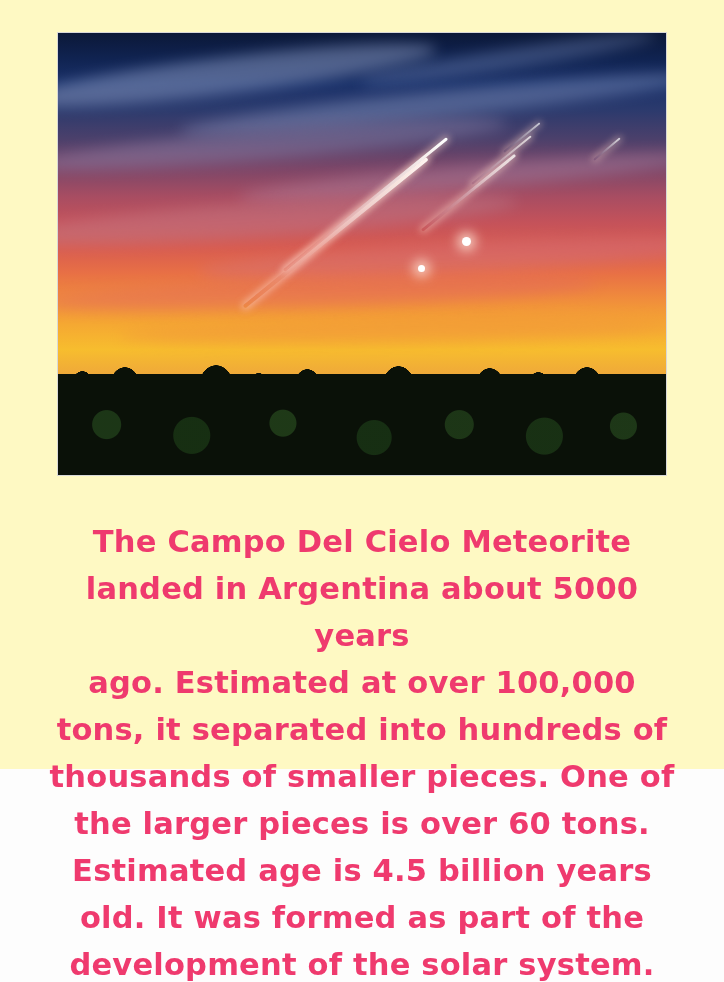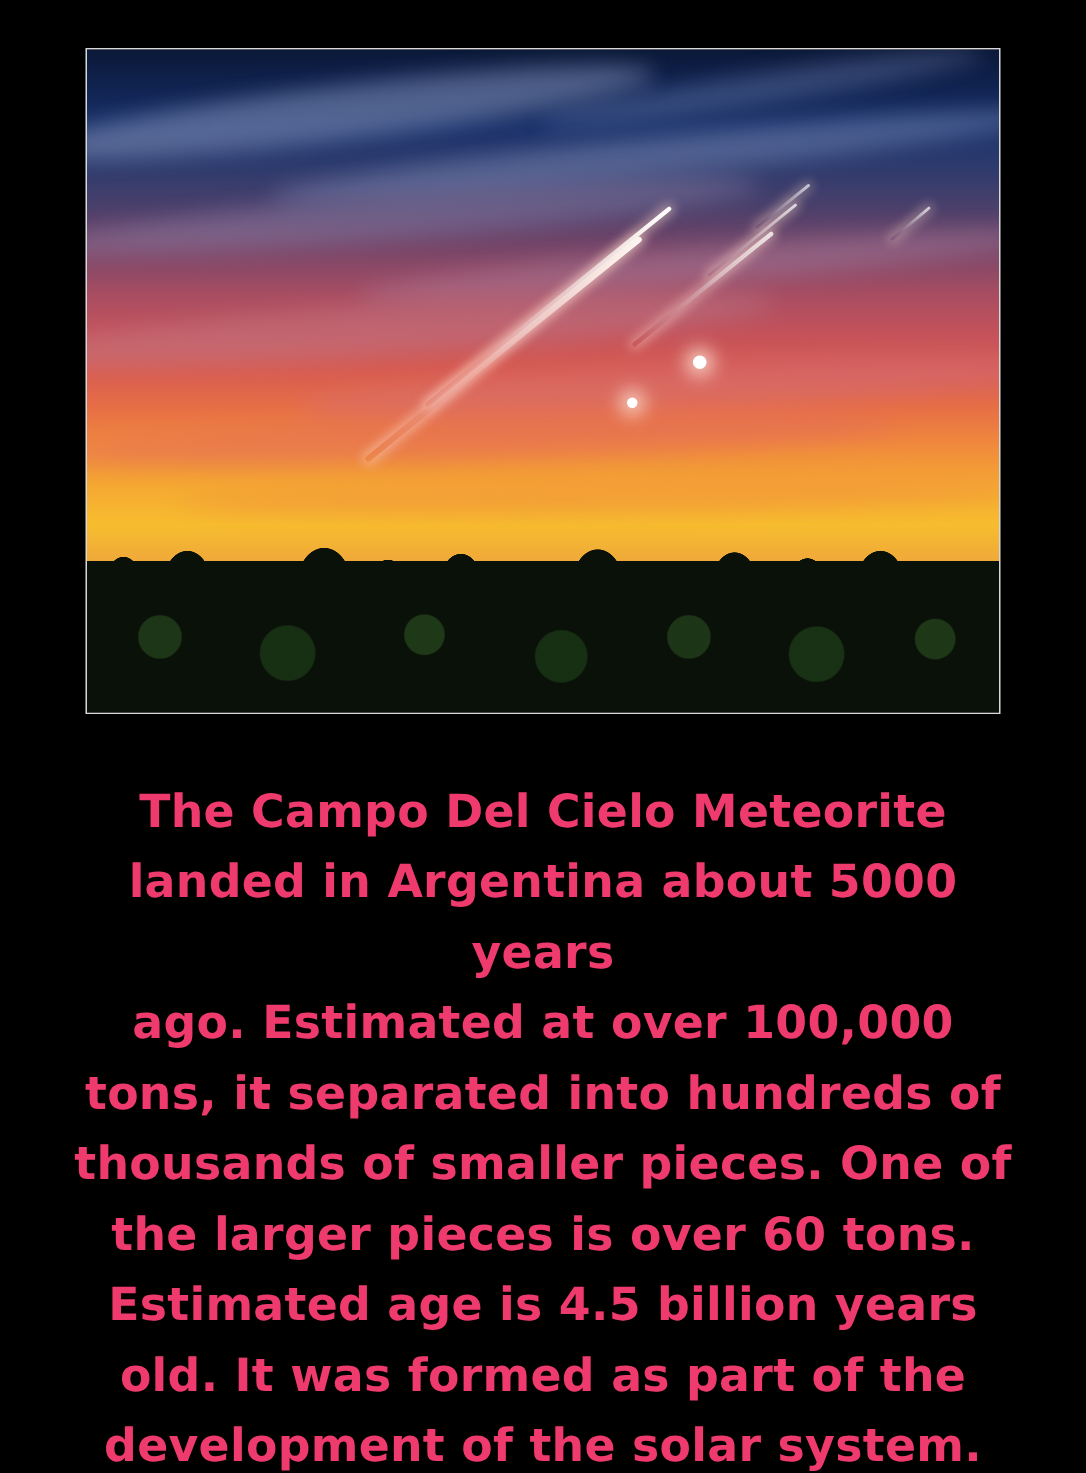--- a/index.html
+++ b/index.html
@@ -10,22 +10,22 @@
     width: 724px;
     height: 982px;
     background: #fdfdfd;
     font-family: "DejaVu Sans", sans-serif;
     overflow: hidden;
   }
 
   .card {
     position: relative;
     width: 724px;
-    height: 982px;
-    background: #000000;
+    height: 769px;
+    background: #fef9c3;
     box-sizing: border-box;
   }
 
   
   .photo-frame {
     position: absolute;
     left: 57px;
     top: 32px;
     width: 610px;
     height: 444px;

